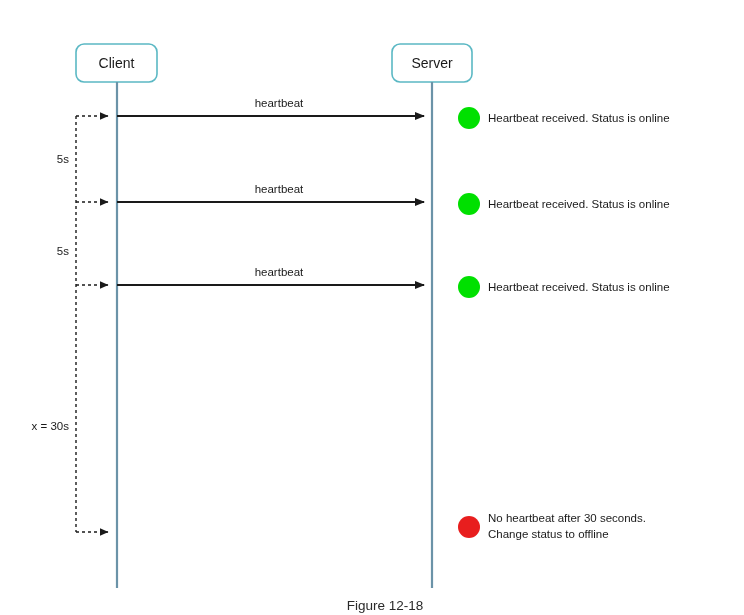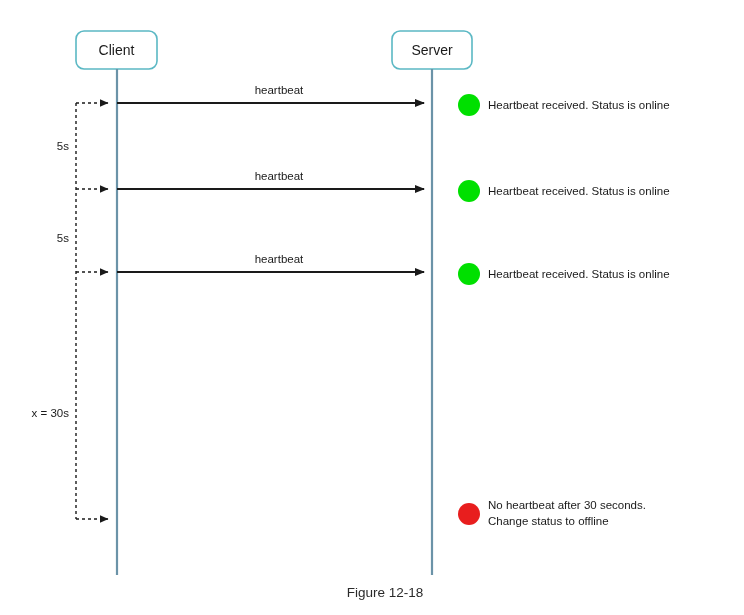--- a/index.html
+++ b/index.html
@@ -10,21 +10,21 @@
   body {
     width: 744px;
     height: 615px;
     position: relative;
     font-family: "Liberation Sans", sans-serif;
     overflow: hidden;
   }
   #diagram-root {
     position: absolute;
     left: 0;
-    top: 5px;
+    top: 18px;
     width: 744px;
     height: 476px;
   }
   svg.diagram-svg {
     position: absolute;
     left: 0;
     top: 0;
     width: 744px;
     height: 615px;
     display: block;

